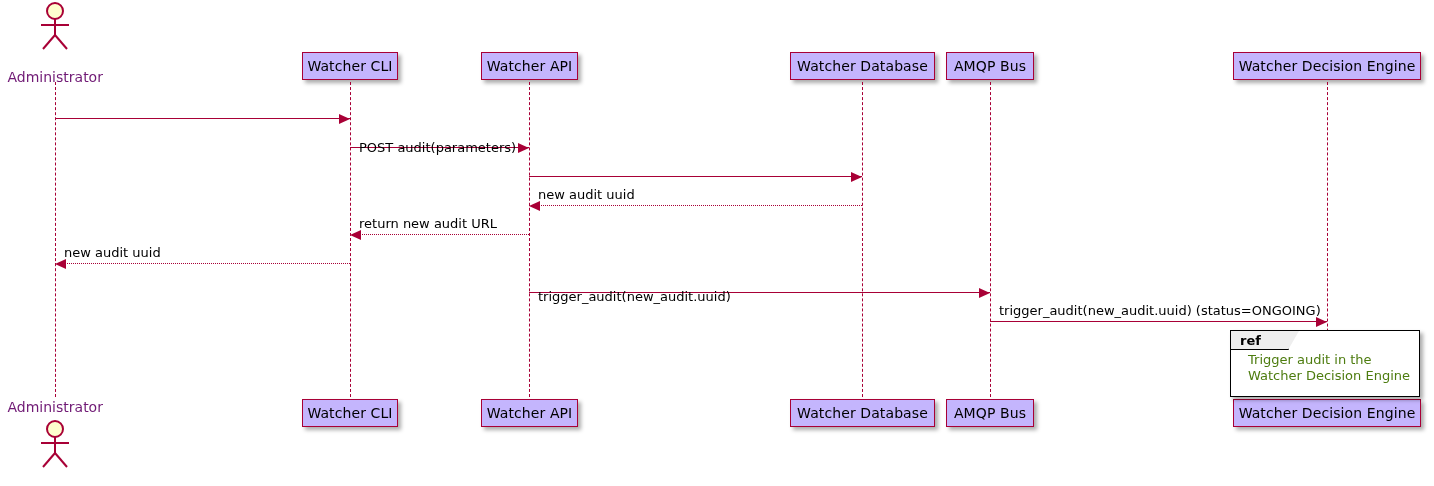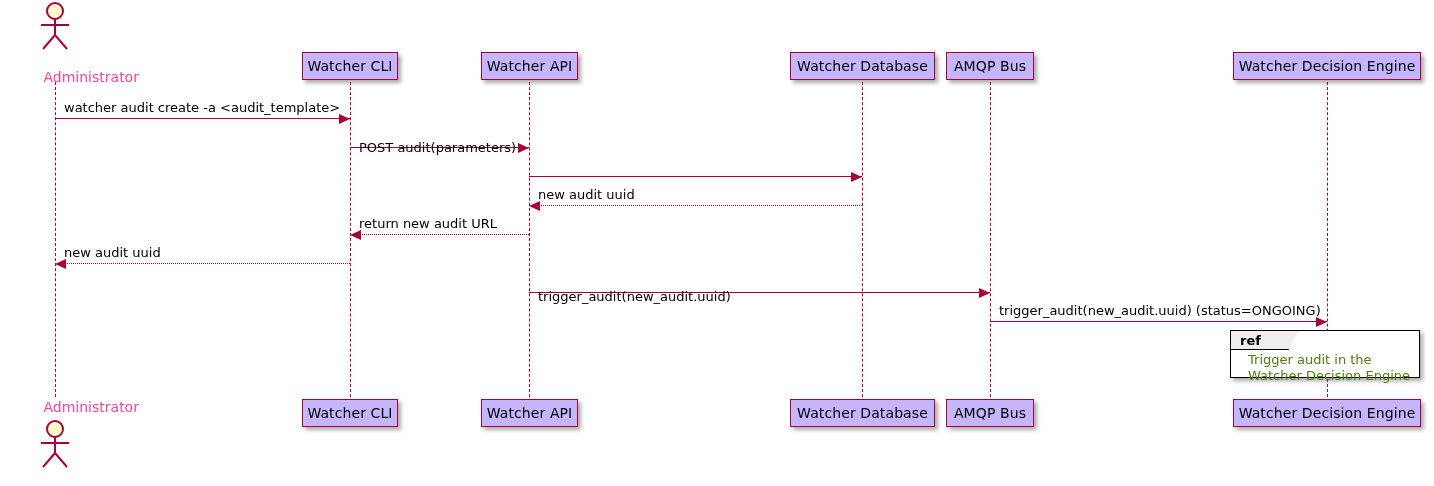--- a/index.html
+++ b/index.html
@@ -35,24 +35,23 @@
     letter-spacing: 0.1px;
   }
   
   .actor-svg {
     position: absolute;
     overflow: visible;
   }
   .actor-label {
     position: absolute;
     font-size: 14px;
-    color: #ec4899;
-    white-space: nowrap;
-    line-height: 1;
-    margin-left: 36px;
+    color: #701a75;
+    white-space: nowrap;
+    line-height: 1;
   }
   
   .lifeline {
     position: absolute;
     width: 0;
     border-left: 1.5px dashed #A80036;
   }
   
   .msg-line {
     position: absolute;
@@ -174,42 +173,41 @@
     <div class="participant" style="left: 790px; width: 145px; top: 399px;">Watcher Database</div>
     <div class="lifeline" style="left: 862px; top: 82px; height: 315px;"></div>
     <div class="participant" style="left: 946px; width: 88px; top: 52px;">AMQP Bus</div>
     <div class="participant" style="left: 946px; width: 88px; top: 399px;">AMQP Bus</div>
     <div class="lifeline" style="left: 990px; top: 82px; height: 315px;"></div>
     <div class="participant" style="left: 1233px; width: 188px; top: 52px;">Watcher Decision Engine</div>
     <div class="participant" style="left: 1233px; width: 188px; top: 399px;">Watcher Decision Engine</div>
     <div class="lifeline" style="left: 1327px; top: 82px; height: 315px;"></div>
     <div class="msg-line" style="left: 55px; width: 295px; top: 118px;"></div>
     <div class="msg-arrow right" style="top: 114px; left: 339px;"></div>
-    <div class="msg-label" style="top: 101px; left: 64px;">watcher audit create -a &lt;audit_template&gt;</div>
     <div class="msg-line" style="left: 350px; width: 179px; top: 147px;"></div>
     <div class="msg-arrow right" style="top: 143px; left: 518px;"></div>
     <div class="msg-label" style="top: 130px; left: 359px; margin-top: 11px;">POST audit(parameters)</div>
     <div class="msg-line" style="left: 529px; width: 333px; top: 176px;"></div>
     <div class="msg-arrow right" style="top: 172px; left: 851px;"></div>
     <div class="msg-line dotted" style="left: 529px; width: 333px; top: 205px;"></div>
     <div class="msg-arrow left" style="top: 201px; left: 529px;"></div>
     <div class="msg-label" style="top: 188px; left: 538px;">new audit uuid</div>
     <div class="msg-line dotted" style="left: 350px; width: 179px; top: 234px;"></div>
     <div class="msg-arrow left" style="top: 230px; left: 350px;"></div>
     <div class="msg-label" style="top: 217px; left: 359px;">return new audit URL</div>
     <div class="msg-line dotted" style="left: 55px; width: 295px; top: 263px;"></div>
     <div class="msg-arrow left" style="top: 259px; left: 55px;"></div>
     <div class="msg-label" style="top: 246px; left: 64px;">new audit uuid</div>
     <div class="msg-line" style="left: 529px; width: 461px; top: 292px;"></div>
     <div class="msg-arrow right" style="top: 288px; left: 979px;"></div>
     <div class="msg-label" style="top: 290px; left: 538px;">trigger_audit(new_audit.uuid)</div>
     <div class="msg-line" style="left: 990px; width: 337px; top: 321px;"></div>
     <div class="msg-arrow right" style="top: 317px; left: 1316px;"></div>
     <div class="msg-label" style="top: 304px; left: 999px;">trigger_audit(new_audit.uuid) (status=ONGOING)</div>
-    <div class="ref-box" style="left: 1230px; top: 330px; width: 190px; height: 48px;">
+    <div class="ref-box" style="left: 1230px; top: 330px; width: 190px; height: 67px;">
       <div class="ref-tab" style="width: 58px;">
         <span class="ref-tab-label">ref</span>
         <div class="ref-tab-notch-edge"></div>
         <div class="ref-tab-notch"></div>
       </div>
     </div>
     <div class="ref-text" style="left: 1248px; top: 352px;">
       <div>Trigger audit in the</div>
       <div>Watcher Decision Engine</div>
     </div>

